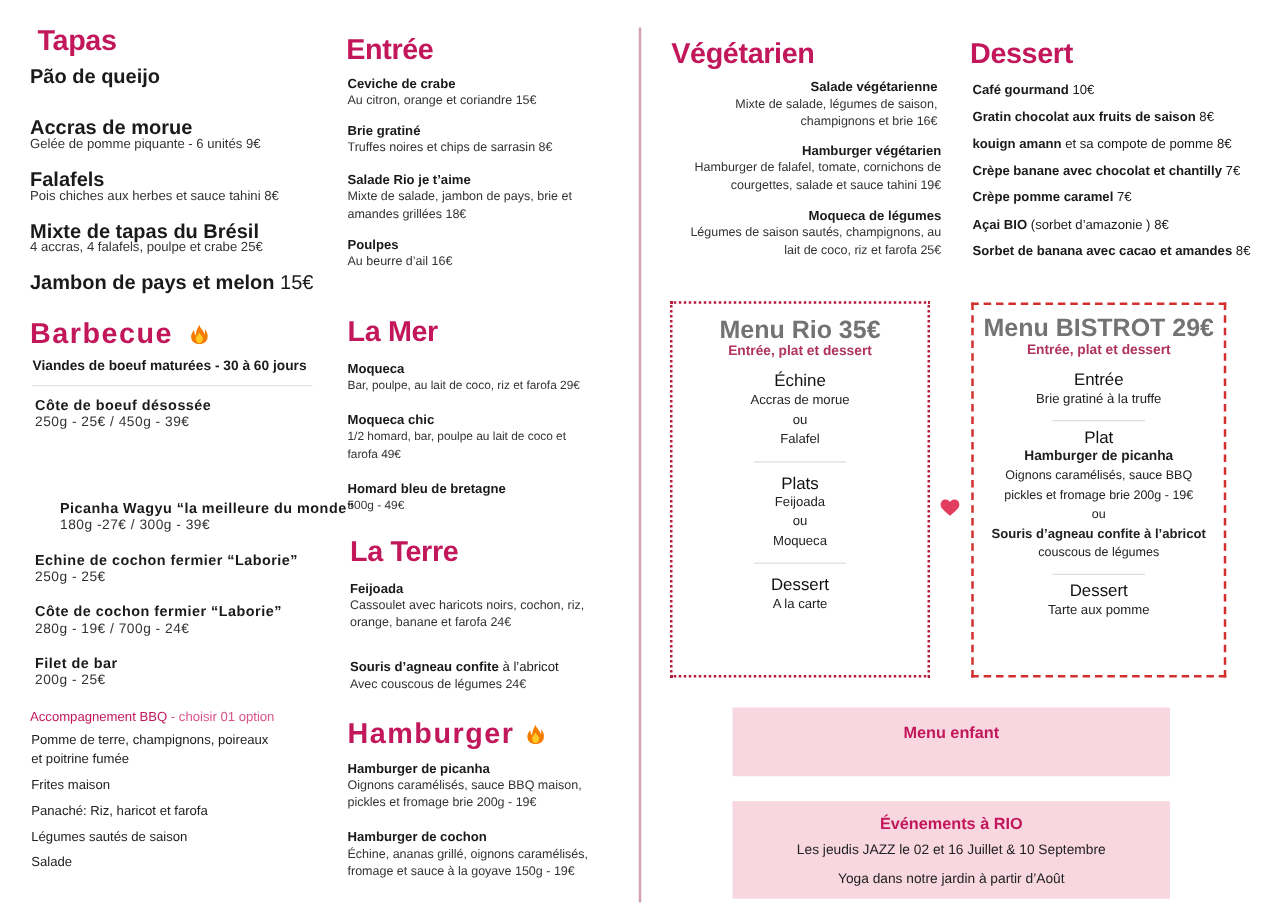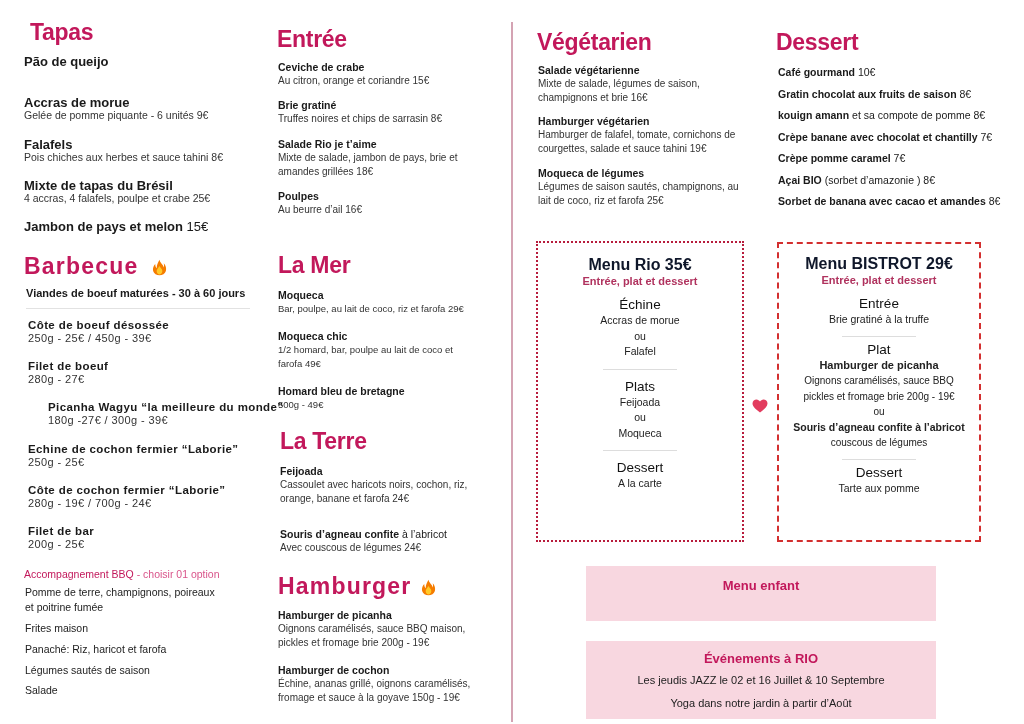--- a/index.html
+++ b/index.html
@@ -12,21 +12,21 @@
   .col-3 { left: 530px; width: 230px; }
   .col-4 { left: 776px; width: 248px; }
 
   .heading {
     position: absolute; color: #c2185b; font-weight: bold; font-size: 23px; letter-spacing: -0.3px;
     font-family: "Liberation Sans", sans-serif; white-space: nowrap;
   }
   .heading.spaced { letter-spacing: 1.2px; }
 
   .item { position: absolute; left: 0; width: 100%; }
-  .item-name { font-size: 13px; font-weight: bold; color: #1a1a1a; line-height: 13px; white-space: nowrap; }
+  .item-name { font-size: 16px; font-weight: bold; color: #1a1a1a; line-height: 13px; white-space: nowrap; }
   .item-desc { font-size: 10.5px; color: #333; line-height: 13.5px; }
   .item-price-inline { font-weight: normal; }
 
   .bbq-item .item-name { font-size: 11.5px; letter-spacing: 0.4px; font-weight: bold; }
   .bbq-item .item-desc { font-size: 11px; letter-spacing: 0.4px; color: #333; }
 
   .subtitle { position: absolute; font-size: 11px; font-weight: bold; color: #1a1a1a; white-space: nowrap; }
   .hr-thin { position: absolute; height: 1px; background: #e2e2e2; }
 
   .acc-title { position: absolute; font-size: 10.5px; white-space: nowrap; }
@@ -38,21 +38,21 @@
 
   .dessert-line { position: absolute; left: 0; font-size: 10.5px; white-space: nowrap; color: #1a1a1a; }
   .dessert-line b { font-weight: bold; }
 
   .flame { display: inline-block; width: 15px; height: 17px; vertical-align: middle; margin-left: 6px; }
 
   
   .menu-box { position: absolute; text-align: center; }
   .menu-rio { left: 536px; top: 241px; width: 208px; height: 301px; border: 2px dotted #b71c3c; }
   .menu-bistrot { left: 777px; top: 242px; width: 204px; height: 300px; border: 2px dashed #d32f2f; }
-  .box-title { font-size: 16px; font-weight: bold; color: #0f172a; margin-top: 12px; line-height: 19px; white-space: nowrap; }
+  .box-title { font-size: 20px; font-weight: bold; color: #737373; margin-top: 12px; line-height: 19px; white-space: nowrap; }
   .box-sub { font-size: 11px; font-weight: bold; color: #b0325e; line-height: 14px; white-space: nowrap; }
   .sect-title { font-size: 13.5px; color: #111; margin-top: 8px; line-height: 17px; }
   .sect-line { font-size: 10.5px; color: #222; line-height: 15.5px; }
   .sect-line.bold { font-weight: bold; font-size: 11px; }
   .box-hr { width: 74px; height: 1px; background: #dddddd; margin: 9px auto 4px; }
 
   .heart { position: absolute; left: 752px; top: 399px; width: 16px; height: 14px; }
 
   .pink-box { position: absolute; background: #f8d7e0; text-align: center; }
   .pink-box .p-title { color: #c2185b; font-weight: bold; font-size: 13px; line-height: 16px; }
@@ -93,24 +93,20 @@
       <path d="M10 10 C11 13 14 14 14 17 C14 20 12 22 10 22 C8 22 6 20 6 17 C6 15 8 13 10 10 Z" fill="#ffca28"></path>
     </svg>
   </div>
   <div class="subtitle" style="left:2px; top:287px;">Viandes de boeuf maturées - 30 à 60 jours</div>
   <div class="hr-thin" style="left:2px; top:308px; width:224px;"></div>
 
   <div class="item bbq-item" style="top:319px; left:4px;">
     <div class="item-name">Côte de boeuf désossée</div>
     <div class="item-desc">250g - 25€  / 450g - 39€</div>
   </div>
-  <div class="item bbq-item" style="top:360px; left:4px;">
-    <div class="item-name">Filet de boeuf</div>
-    <div class="item-desc">280g - 27€</div>
-  </div>
   <div class="item bbq-item" style="top:401px; left:4px;margin-left:20px;">
     <div class="item-name">Picanha Wagyu “la meilleure du monde”</div>
     <div class="item-desc">180g -27€ / 300g - 39€</div>
   </div>
   <div class="item bbq-item" style="top:443px; left:4px;">
     <div class="item-name">Echine de cochon fermier “Laborie”</div>
     <div class="item-desc">250g - 25€</div>
   </div>
   <div class="item bbq-item" style="top:484px; left:4px;">
     <div class="item-name">Côte de cochon fermier “Laborie”</div>
@@ -190,21 +186,21 @@
     <div class="item-desc" style="font-size:10px;">Oignons caramélisés, sauce BBQ maison, pickles et fromage brie 200g - 19€</div>
   </div>
   <div class="item" style="top:664px; width:215px;">
     <div class="item-name" style="font-size:10.5px;">Hamburger de cochon</div>
     <div class="item-desc" style="font-size:10px;">Échine, ananas grillé, oignons caramélisés, fromage et sauce à la goyave 150g - 19€</div>
   </div>
 </div>
 
 <div class="center-divider"></div>
 
-<div class="col col-3" style="height:230px;">
+<div class="col col-3" style="height:230px;text-align:right;">
   <div class="heading" style="left:7px; top:29px;">Végétarien</div>
   <div class="item" style="top:64px; left:8px; width:212px;">
     <div class="item-name" style="font-size:10.5px;">Salade végétarienne</div>
     <div class="item-desc" style="font-size:10px;">Mixte de salade, légumes de saison, champignons et brie 16€</div>
   </div>
   <div class="item" style="top:115px; left:8px; width:215px;">
     <div class="item-name" style="font-size:10.5px;">Hamburger végétarien</div>
     <div class="item-desc" style="font-size:10px;">Hamburger de falafel, tomate, cornichons de courgettes, salade et sauce tahini 19€</div>
   </div>
   <div class="item" style="top:167px; left:8px; width:215px;">

